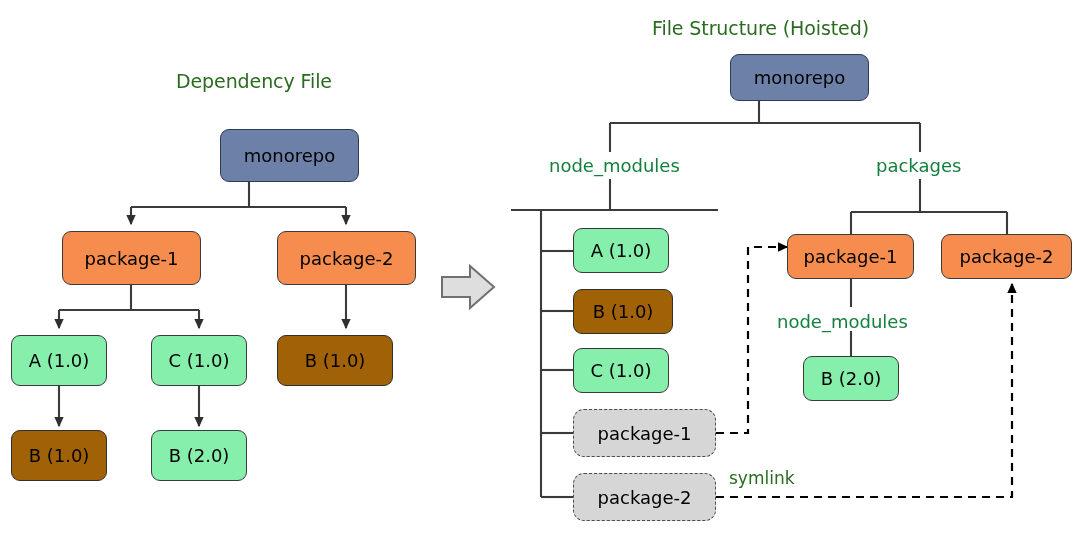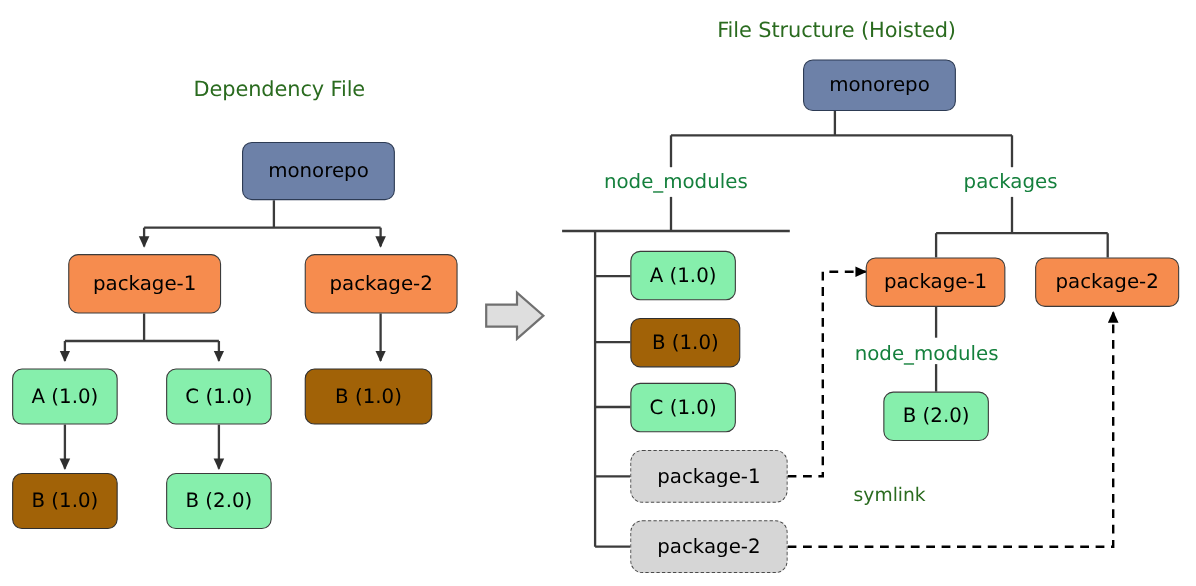--- a/index.html
+++ b/index.html
@@ -162,21 +162,21 @@
   <div class="node white" style="left:573px; top:228px; width:96px; height:45px;">A (1.0)</div>
 
   <div class="node green" style="left:573px; top:289px; width:100px; height:45px;">B (1.0)</div>
 
   <div class="node white" style="left:573px; top:348px; width:96px; height:45px;">C (1.0)</div>
 
   <div class="node gray" style="left:573px; top:409px; width:143px; height:48px;">package-1</div>
 
   <div class="node gray" style="left:573px; top:473px; width:143px; height:48px;">package-2</div>
 
-  <div class="edgelabel" style="left:729px; top:440px;margin-left:47px;">symlink</div>
+  <div class="edgelabel" style="left:729px; top:468px;">symlink</div>
 
   <div class="node orange" style="left:787px; top:234px; width:127px; height:45px;">package-1</div>
 
   <div class="node orange" style="left:941px; top:234px; width:131px; height:45px;">package-2</div>
 
   <div class="dirlabel" style="left:777px; top:311px;">node_modules</div>
 
   <div class="node white" style="left:803px; top:356px; width:96px; height:45px;">B (2.0)</div>
 
 </div>

